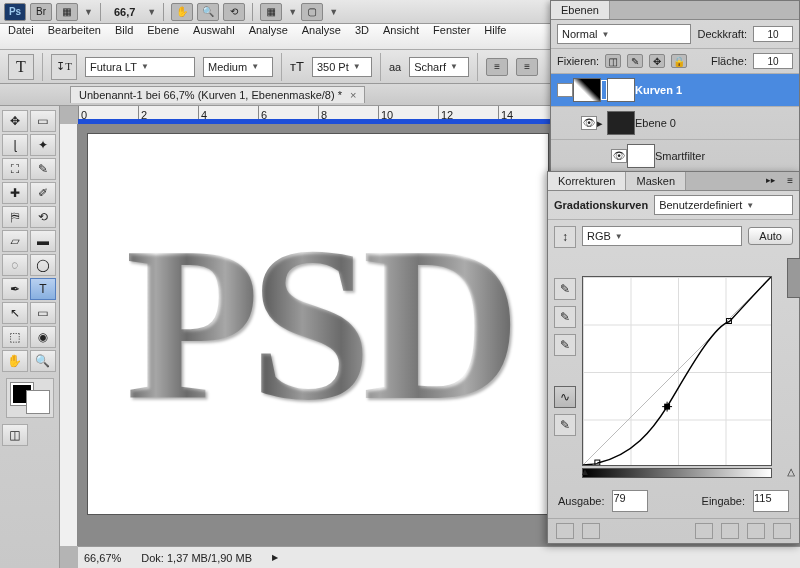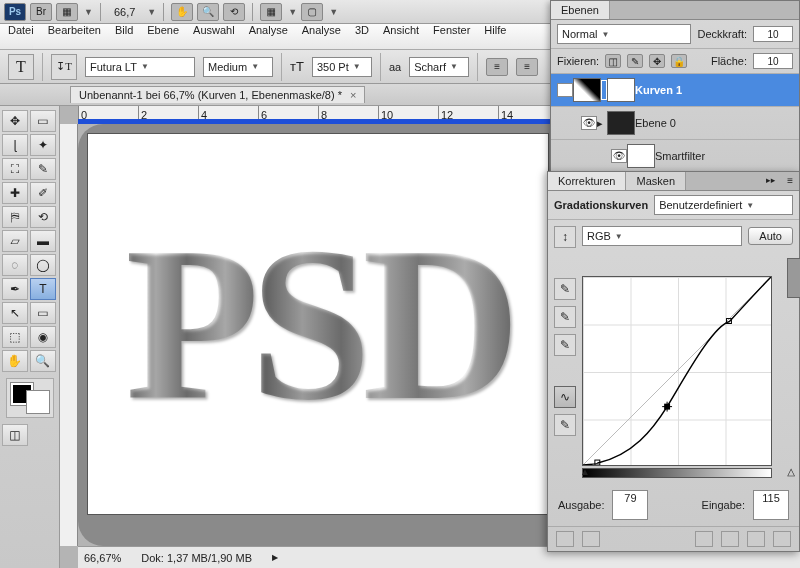--- a/index.html
+++ b/index.html
@@ -1,20 +1,20 @@
 <!DOCTYPE html>
 <html><head>
 <meta charset="utf-8">
 <style>
 *{margin:0;padding:0;box-sizing:border-box;font-family:Tahoma,sans-serif;font-size:11px;color:#222;}
 body{background:#b4b4b4;width:800px;height:568px;overflow:hidden;position:relative;}
 .topbar{height:24px;background:linear-gradient(#e8e8e8,#d4d4d4);border-bottom:1px solid #999;display:flex;align-items:center;padding:0 4px;gap:4px;}
 .ico{width:22px;height:18px;background:#bbb;border:1px solid #888;border-radius:2px;display:flex;align-items:center;justify-content:center;font-size:10px;}
 .sep{width:1px;height:18px;background:#999;margin:0 3px;}
-.zoomtxt{padding:0 6px;}
+.zoomtxt{padding:0 6px;font-weight:bold;}
 .chev{font-size:9px;color:#555;margin-left:2px;}
 .menubar{height:26px;background:linear-gradient(#fcfcfc,#e8e8e8);border-bottom:1px solid #aaa;display:flex;padding:0 8px;gap:14px;}
 .menubar span{cursor:default;}
 .optbar{height:34px;background:linear-gradient(#e6e6e6,#d2d2d2);border-bottom:1px solid #999;display:flex;align-items:center;padding:0 8px;gap:8px;}
 .optbar .sep2{width:1px;height:28px;background:#aaa;}
 .drop{background:#fff;border:1px solid #888;height:20px;padding:0 4px;display:flex;align-items:center;gap:4px;}
 .drop .ar{font-size:8px;color:#555;}
 .tico{width:26px;height:26px;border:1px solid #999;background:#ddd;display:flex;align-items:center;justify-content:center;font-family:Georgia;font-size:16px;}
 .doctab{height:22px;background:linear-gradient(#d9d9d9,#c8c8c8);border-bottom:1px solid #999;display:flex;align-items:center;padding-left:70px;}
 .doctab .tab{background:#e8e8e8;border:1px solid #999;border-bottom:none;padding:2px 8px;display:flex;align-items:center;gap:8px;font-size:10px;}
@@ -24,21 +24,21 @@
 .toolbox .row{display:flex;gap:2px;margin-bottom:2px;}
 .tool{width:26px;height:22px;border:1px solid #aaa;background:linear-gradient(#eee,#d5d5d5);display:flex;align-items:center;justify-content:center;font-size:12px;}
 .tool.sel{background:linear-gradient(#b8d0f0,#88b0e0);border-color:#5580c0;}
 .swatches{width:48px;height:40px;position:relative;margin:6px auto;border:1px solid #aaa;background:#ddd;}
 .sw1{position:absolute;top:4px;left:4px;width:22px;height:22px;background:#000;border:2px solid #fff;box-shadow:0 0 0 1px #888;}
 .sw2{position:absolute;bottom:4px;right:4px;width:22px;height:22px;background:#fff;border:2px solid #fff;box-shadow:0 0 0 1px #888;}
 .canvaswrap{flex:1;position:relative;background:#b4b4b4;}
 .ruler-h{position:absolute;top:0;left:18px;right:0;height:18px;background:#f0f0f0;border-bottom:5px solid #1d4ed8;font-size:8px;line-height:18px;overflow:hidden;}
 .ruler-h span{display:inline-block;width:60px;border-left:1px solid #888;padding-left:2px;}
 .ruler-v{position:absolute;top:18px;left:0;width:18px;bottom:22px;background:#f0f0f0;border-right:1px solid #888;}
-.canvasarea{position:absolute;top:18px;left:18px;right:0;bottom:22px;background:#8a8a8a;padding:10px;border-radius:25px;}
+.canvasarea{position:absolute;top:18px;left:18px;right:0;bottom:22px;background:#8a8a8a;padding:10px;}
 .canvas{background:#fff;width:460px;height:380px;box-shadow:0 0 0 1px #555;display:flex;align-items:center;justify-content:center;overflow:hidden;}
 .psd{font-family:Georgia,serif;font-size:220px;font-weight:bold;letter-spacing:-10px;background:linear-gradient(90deg,#888 0%,#eee 8%,#999 16%,#f0f0f0 26%,#888 36%,#ddd 46%,#999 56%,#eee 66%,#aaa 76%,#f5f5f5 88%,#999 100%);-webkit-background-clip:text;background-clip:text;color:transparent;text-shadow:2px 2px 3px rgba(0,0,0,0.3);}
 .statusbar{position:absolute;bottom:0;left:18px;right:0;height:22px;background:#e8e8e8;border-top:1px solid #999;display:flex;align-items:center;padding:0 6px;gap:20px;font-size:10px;}
 
 .panels{position:absolute;top:0;right:0;width:250px;}
 .panel{background:linear-gradient(#d8d8d8,#cacaca);border:1px solid #777;box-shadow:-2px 2px 6px rgba(0,0,0,0.3);margin-bottom:0;}
 .ptabs{display:flex;background:#b8b8b8;border-bottom:1px solid #888;}
 .ptab{padding:3px 10px;background:#d4d4d4;border-right:1px solid #999;}
 .ptab.act{background:#e4e4e4;}
 .prow{padding:4px 6px;display:flex;align-items:center;gap:6px;border-bottom:1px solid #b0b0b0;}
@@ -54,21 +54,21 @@
 .ctools{width:22px;display:flex;flex-direction:column;gap:6px;}
 .ct{width:22px;height:22px;border:1px solid #999;background:#ddd;font-size:12px;text-align:center;line-height:20px;}
 .ct.sel{background:linear-gradient(#d0d0d0,#b8b8b8);border-color:#666;}
 .graphwrap{flex:1;}
 .graph{width:190px;height:190px;background:#fff;border:1px solid #555;position:relative;margin-top:30px;}
 .graph::before{content:'';position:absolute;inset:0;background-image:linear-gradient(#ddd 1px,transparent 1px),linear-gradient(90deg,#ddd 1px,transparent 1px);background-size:47.5px 47.5px;}
 .curve{position:absolute;inset:0;}
 .gradbar{width:190px;height:10px;background:linear-gradient(90deg,#000,#fff);border:1px solid #555;margin-top:2px;}
 .point-tri{position:absolute;font-size:10px;}
 .iorow{display:flex;gap:8px;padding:6px 10px;font-size:10px;align-items:center;}
-.iobox{width:36px;height:30px;background:#fff;border:1px solid #888;text-align:center;line-height:14px;}
+.iobox{width:36px;height:22px;background:#fff;border:1px solid #888;line-height:14px;}
 .picons{display:flex;gap:8px;padding:4px 8px;border-top:1px solid #aaa;}
 .pi{width:18px;height:16px;border:1px solid #999;background:#ccc;}
 .btn{background:linear-gradient(#fff,#ddd);border:1px solid #888;padding:2px 10px;border-radius:3px;}
 input.mini{width:40px;height:16px;border:1px solid #888;font-size:10px;text-align:center;}
 </style>
 </head>
 <body>
 
 <div class="topbar">
   <div class="ico" style="background:#1a3a6a;color:#9ecaed;font-weight:bold;">Ps</div>

